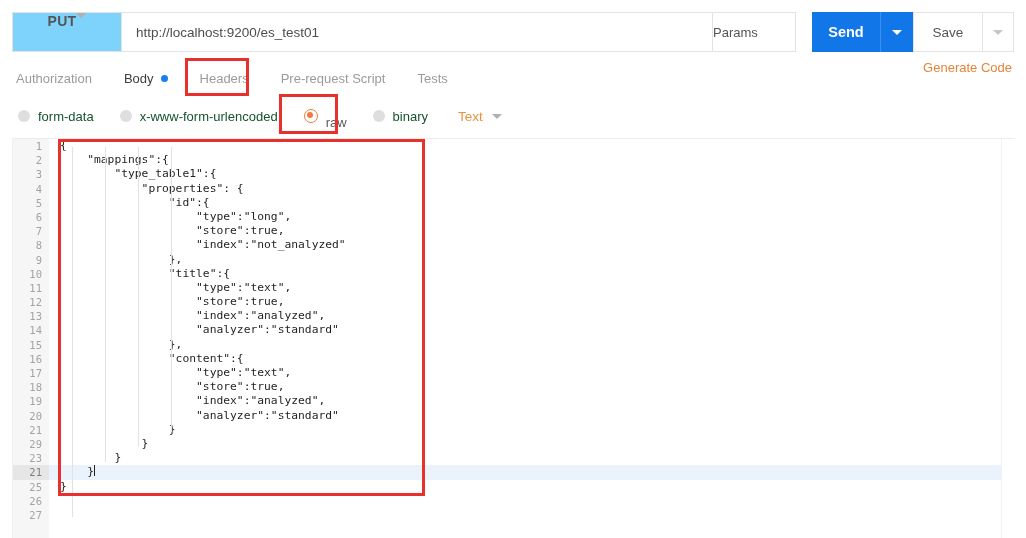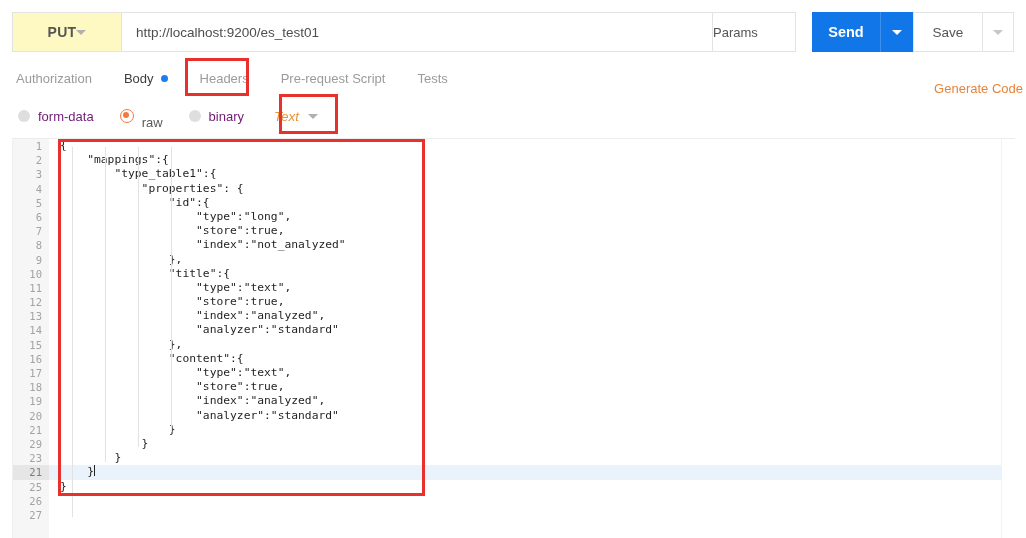--- a/index.html
+++ b/index.html
@@ -12,22 +12,22 @@
   }
   .app{position:relative;width:1026px;height:538px;background:#ffffff;}
 
   
   .urlbar{
     position:absolute;left:12px;top:12px;width:1002px;height:40px;
     display:flex;align-items:stretch;
     background:#fff;
   }
   .method-box{
-    width:108px;border:1px solid #e3e3e3;border-right:none;background:#fef9c3;
-    display:flex;align-items:center;justify-content:center;gap:0;cursor:pointer;
+    width:108px;border:1px solid #e3e3e3;border-right:none;background:#7dd3fc;
+    display:flex;align-items:flex-start;justify-content:center;gap:0;cursor:pointer;
   }
   .method-label{font-size:14px;color:#555;font-weight:600;letter-spacing:.3px;}
   .chev{width:0;height:0;border-left:5px solid transparent;border-right:5px solid transparent;border-top:5px solid #b0b0b0;display:inline-block;}
   .chev.light{border-top-color:#c6c6c6;}
   .chev.white{border-top-color:#ffffff;}
   .url-input-wrap{
     flex:1;border:1px solid #e3e3e3;background:#fff;display:flex;align-items:center;
   }
   .url-input{
     border:none;outline:none;width:100%;height:100%;padding:0 14px;
@@ -62,41 +62,41 @@
     border-bottom:1px solid #ececec;background:#fff;
   }
   .tabs{display:flex;align-items:center;height:36px;}
   .tab{
     padding:0 16px;height:36px;display:flex;align-items:center;gap:7px;
     font-size:13px;color:#9b9b9b;cursor:pointer;white-space:nowrap;
   }
   .tab.active{color:#3d3d3d;}
   .dot{width:7px;height:7px;border-radius:50%;background:#1a7ef0;display:inline-block;}
   .gen-code{
-    position:absolute;right:3px;top:0;height:36px;display:flex;align-items:flex-end;
+    position:absolute;right:14px;top:0;height:36px;display:flex;align-items:flex-start;
     font-size:13px;color:#e8833a;cursor:pointer;
   }
 
   
   .typerow{
     position:absolute;left:0;top:96px;width:1026px;height:40px;background:#fff;
     display:flex;align-items:center;padding-left:18px;
   }
   .radio-opt{display:flex;align-items:center;gap:8px;margin-right:26px;cursor:pointer;}
   .radio{
     width:12px;height:12px;border-radius:50%;background:#dedede;
     display:inline-block;position:relative;flex:none;
   }
   .radio.on{background:#fff;border:1px solid #f07b3f;}
   .radio.on:after{
     content:"";position:absolute;left:2px;top:2px;width:6px;height:6px;border-radius:50%;background:#f07b3f;
   }
-  .radio-label{font-size:13px;color:#701a75;}
+  .radio-label{font-size:13px;color:#14532d;}
   .radio-opt.sel .radio-label{color:#5a5a5a;margin-top:12px;}
-  .text-drop{display:flex;align-items:center;gap:9px;margin-left:4px;cursor:pointer;font-style:italic;}
+  .text-drop{display:flex;align-items:center;gap:9px;margin-left:4px;cursor:pointer;}
   .text-drop .tl{font-size:13.5px;color:#e8933f;}
 
   
   .editor{
     position:absolute;left:12px;top:138px;width:1002px;height:400px;
     background:#fff;border-top:1px solid #ececec;border-left:1px solid #f0f0f0;
     overflow:hidden;
   }
   .gutter{
     position:absolute;left:0;top:0;width:36px;height:400px;background:#f6f6f6;
@@ -190,20 +190,24 @@
     </div>
     <div class="gen-code">
       <span>Generate Code</span>
     </div>
   </div>
 
   <div class="typerow">
     <div class="radio-opt">
       <span class="radio"></span>
       <span class="radio-label">form-data</span>
+    </div>
+    <div class="radio-opt">
+      <span class="radio"></span>
+      <span class="radio-label">x-www-form-urlencoded</span>
     </div>
     <div class="radio-opt sel">
       <span class="radio on"></span>
       <span class="radio-label">raw</span>
     </div>
     <div class="radio-opt">
       <span class="radio"></span>
       <span class="radio-label">binary</span>
     </div>
     <div class="text-drop">

